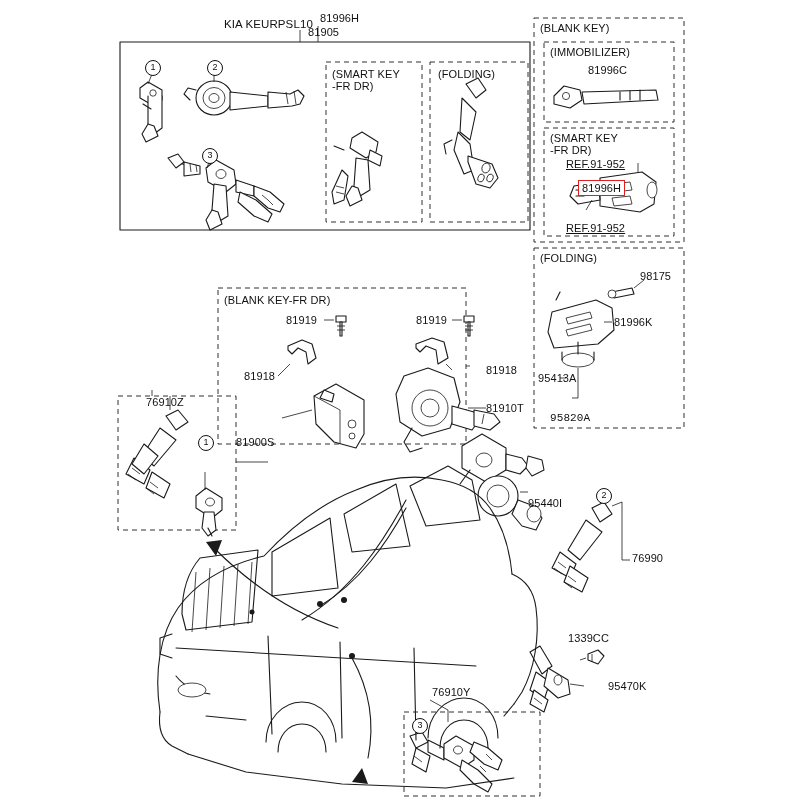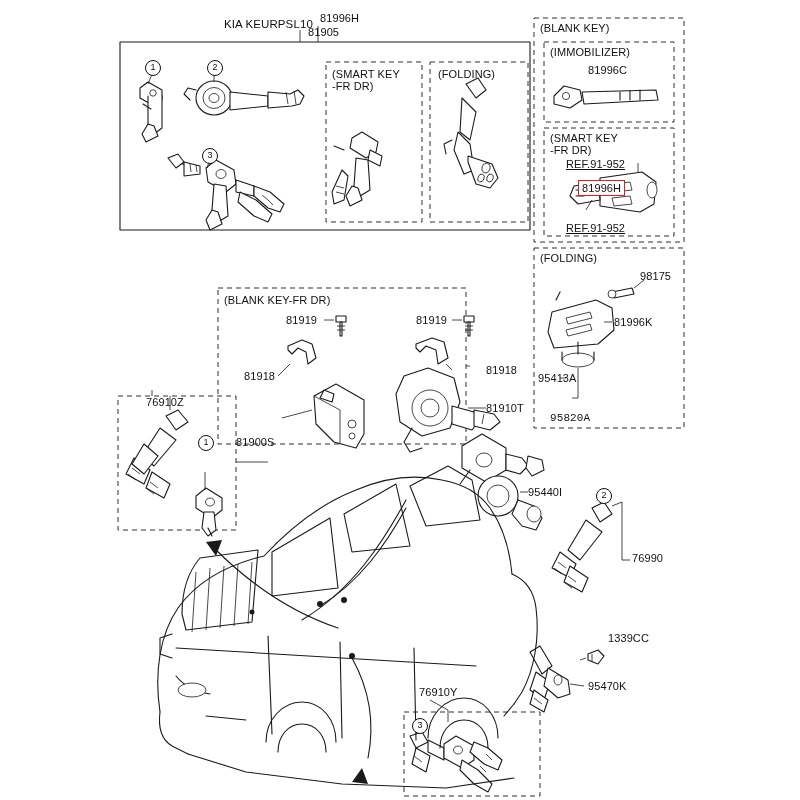--- a/index.html
+++ b/index.html
@@ -390,25 +390,25 @@
 
   <div class="lbl" style="left:224px; top:294px;">(BLANK KEY-FR DR)</div>
   <div class="lbl" style="left:286px; top:314px;">81919</div>
   <div class="lbl" style="left:416px; top:314px;">81919</div>
   <div class="lbl" style="left:244px; top:370px;">81918</div>
   <div class="lbl" style="left:486px; top:364px;">81918</div>
   <div class="lbl" style="left:236px; top:412px;margin-top:24px;">81900S</div>
   <div class="lbl" style="left:486px; top:402px;">81910T</div>
 
   <div class="lbl" style="left:146px; top:396px;">76910Z</div>
-  <div class="lbl" style="left:528px; top:486px;">95440I</div>
+  <div class="lbl" style="left:528px; top:497px;">95440I</div>
   <div class="lbl" style="left:632px; top:552px;text-align:right;">76990</div>
-  <div class="lbl" style="left:568px; top:632px;margin-left:40px;">1339CC</div>
-  <div class="lbl" style="left:588px; top:680px;">95470K</div>
-  <div class="lbl" style="left:419px; top:686px;text-align:center;">76910Y</div>
+  <div class="lbl" style="left:568px; top:632px;">1339CC</div>
+  <div class="lbl" style="left:608px; top:680px;">95470K</div>
+  <div class="lbl" style="left:432px; top:686px;text-align:center;">76910Y</div>
 
   <div class="circ" style="left:145px; top:60px;">1</div>
   <div class="circ" style="left:207px; top:60px;">2</div>
   <div class="circ" style="left:202px; top:148px;">3</div>
   <div class="circ" style="left:198px; top:435px;">1</div>
   <div class="circ" style="left:596px; top:488px;">2</div>
   <div class="circ" style="left:412px; top:718px;">3</div>
 
 </div>
 

